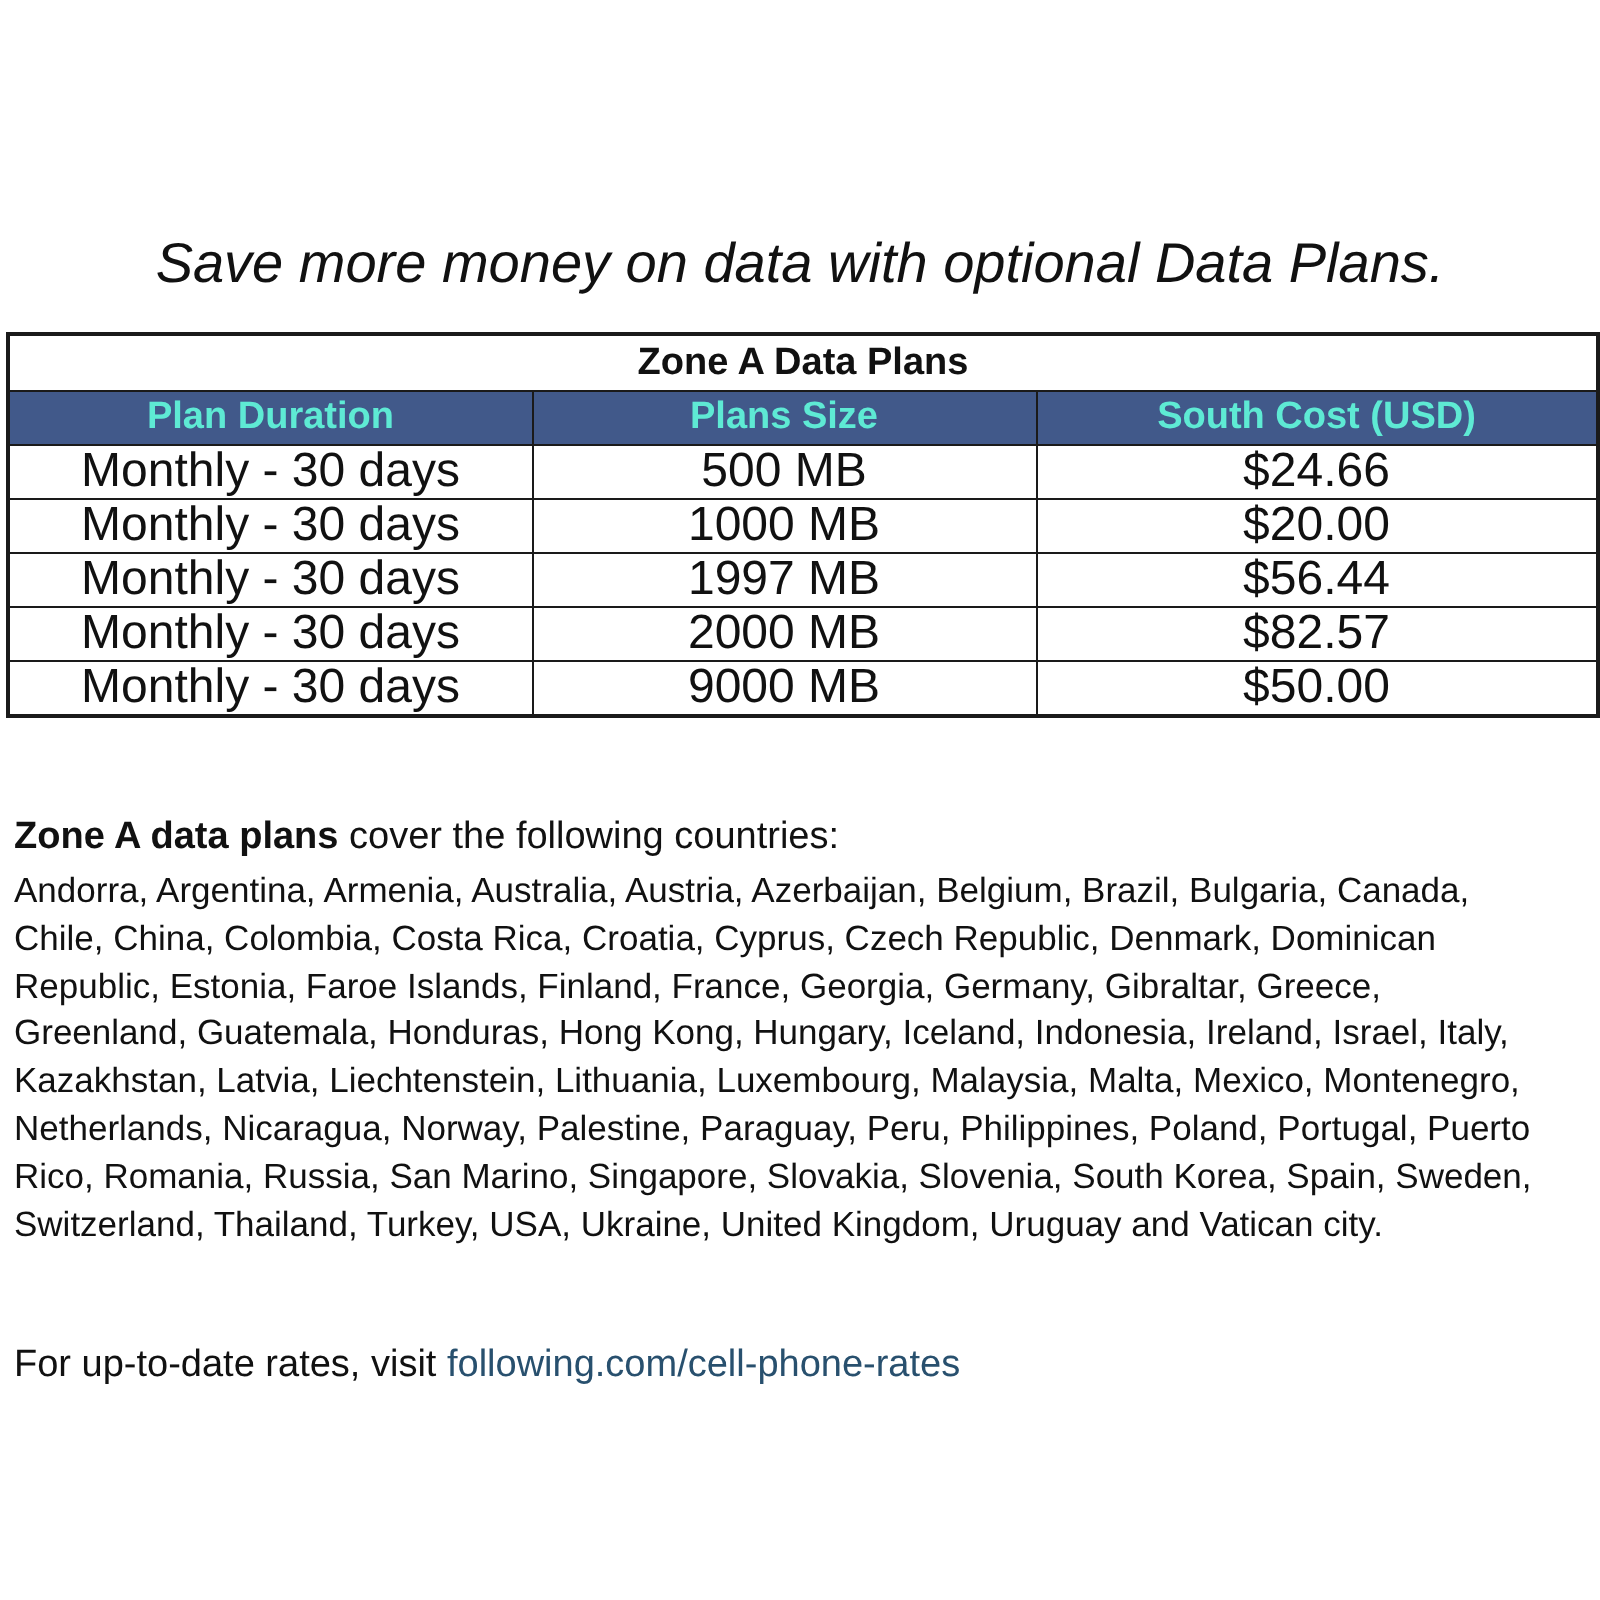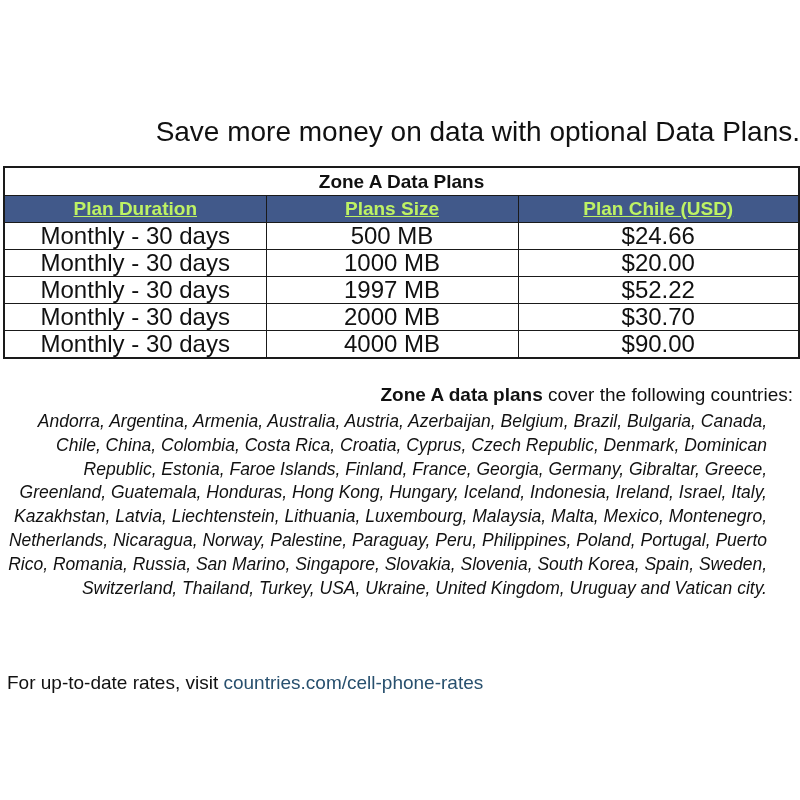--- a/index.html
+++ b/index.html
@@ -13,25 +13,26 @@
       position: relative;
       overflow: hidden;
       font-family: "Liberation Sans", sans-serif;
       color: #111111;
     }
     .headline {
       position: absolute;
       top: 112px;
       left: 0;
       width: 800px;
-      text-align: right;
+      text-align: center;
       font-size: 28px;
       line-height: 40px;
       color: #111;
       letter-spacing: 0px;
+      font-style: italic;
     }
     table.plans {
       position: absolute;
       top: 166px;
       left: 3px;
       width: 795px;
       border-collapse: collapse;
       table-layout: fixed;
       border: 2px solid #1a1a1a;
     }
@@ -46,50 +47,47 @@
     }
     table.plans .title-row td {
       font-weight: bold;
       font-size: 19px;
       height: 27px;
       line-height: 27px;
       background: #ffffff;
     }
     table.plans .head-row th {
       background: #41598a;
-      color: #bef264;
+      color: #5eead4;
       font-weight: bold;
       font-size: 19px;
       height: 26px;
       line-height: 26px;
-      text-decoration: underline;
     }
     table.plans col.c1 { width: 262px; }
     table.plans col.c2 { width: 252px; }
     table.plans col.c3 { width: 281px; }
 
     .coverage {
       position: absolute;
-      top: 382px;
+      top: 406px;
       left: 7px;
       width: 786px;
-      text-align: right;
     }
     .coverage .lead {
       font-size: 19px;
       line-height: 26px;
       margin: 0 0 2px 0;
     }
     .coverage .lead b { font-weight: bold; }
     .coverage .countries {
       font-size: 17.5px;
       line-height: 23.8px;
       margin: 0;
       width: 760px;
-      font-style: italic;
     }
     .footer {
       position: absolute;
       top: 670px;
       left: 7px;
       font-size: 19px;
       line-height: 26px;
     }
     .footer a {
       color: #28506e;
@@ -107,50 +105,50 @@
       <col class="c2">
       <col class="c3">
   </colgroup>
   <tbody>
       <tr class="title-row">
     <td colspan="3">Zone A Data Plans</td>
   </tr>
   <tr class="head-row">
     <th>Plan Duration</th>
     <th>Plans Size</th>
-    <th>Plan Chile (USD)</th>
+    <th>South Cost (USD)</th>
   </tr>
   <tr>
     <td>Monthly - 30 days</td>
     <td>500 MB</td>
     <td>$24.66</td>
   </tr>
   <tr>
     <td>Monthly - 30 days</td>
     <td>1000 MB</td>
     <td>$20.00</td>
   </tr>
   <tr>
     <td>Monthly - 30 days</td>
     <td>1997 MB</td>
-    <td>$52.22</td>
+    <td>$56.44</td>
   </tr>
   <tr>
     <td>Monthly - 30 days</td>
     <td>2000 MB</td>
-    <td>$30.70</td>
+    <td>$82.57</td>
   </tr>
   <tr>
     <td>Monthly - 30 days</td>
-    <td>4000 MB</td>
-    <td>$90.00</td>
+    <td>9000 MB</td>
+    <td>$50.00</td>
   </tr>
 </tbody>
   </table>
 
 <div class="coverage">
   <p class="lead"><b>Zone A data plans</b><span> cover the following countries:</span></p>
   <p class="countries">Andorra, Argentina, Armenia, Australia, Austria, Azerbaijan, Belgium, Brazil, Bulgaria, Canada, Chile, China, Colombia, Costa Rica, Croatia, Cyprus, Czech Republic, Denmark, Dominican Republic, Estonia, Faroe Islands, Finland, France, Georgia, Germany, Gibraltar, Greece, Greenland, Guatemala, Honduras, Hong Kong, Hungary, Iceland, Indonesia, Ireland, Israel, Italy, Kazakhstan, Latvia, Liechtenstein, Lithuania, Luxembourg, Malaysia, Malta, Mexico, Montenegro, Netherlands, Nicaragua, Norway, Palestine, Paraguay, Peru, Philippines, Poland, Portugal, Puerto Rico, Romania, Russia, San Marino, Singapore, Slovakia, Slovenia, South Korea, Spain, Sweden, Switzerland, Thailand, Turkey, USA, Ukraine, United Kingdom, Uruguay and Vatican city.</p>
 </div>
 
 <div class="footer">
-  <span>For up-to-date rates, visit </span><a>countries.com/cell-phone-rates</a>
+  <span>For up-to-date rates, visit </span><a>following.com/cell-phone-rates</a>
 </div>
 
 </body></html>

